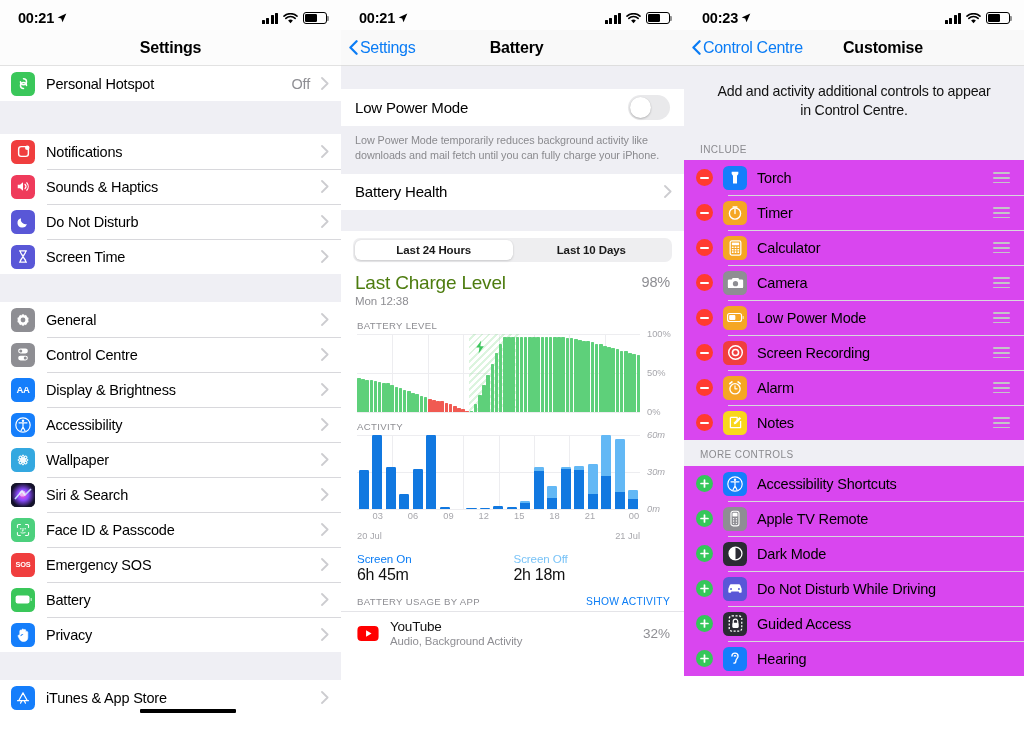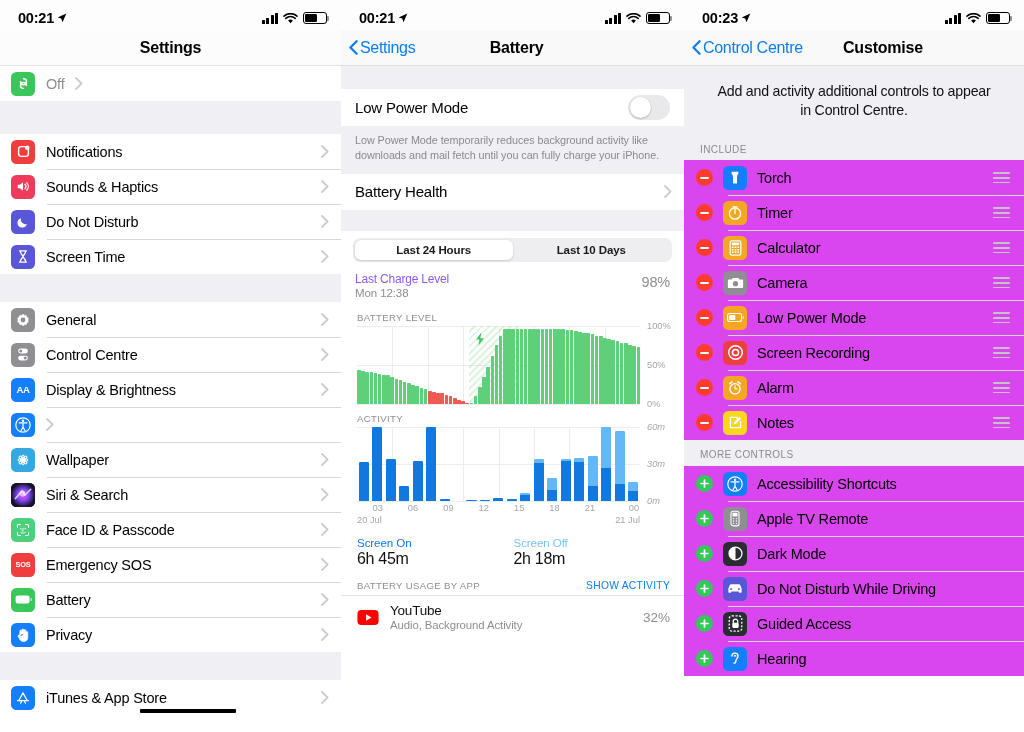--- a/index.html
+++ b/index.html
@@ -80,39 +80,39 @@
   .plain-row { display:flex;align-items:center;justify-content:space-between;height:36px;padding:0 12px 0 14px;background:#fff;}
   .plain-row .lbl{font-size:15px;color:#000;letter-spacing:-0.2px;}
 
   .segwrap { padding:7px 12px 5px 12px; background:#fff;}
   .seg { display:flex; background:#eeeef0; border-radius:7px; padding:2px; height:24px;}
   .seg > div { flex:1; display:flex;align-items:center;justify-content:center;
                font-size:11.5px; font-weight:600; color:#1a1a1a; border-radius:6px; letter-spacing:-0.1px;}
   .seg > div.on { background:#fff; box-shadow:0 1px 2.5px rgba(0,0,0,.14),0 0 1px rgba(0,0,0,.12); }
 
   .charge { display:flex; align-items:flex-start; justify-content:space-between; padding:5px 14px 7px 14px; background:#fff;}
-  .charge .t1{font-size:12px;color:#8b5cf6;letter-spacing:-0.2px;}
+  .charge .t1{font-size:19px;color:#4d7c0f;letter-spacing:-0.2px;}
   .charge .t2{font-size:11.5px;color:#8e8e93;margin-top:1px;letter-spacing:-0.1px;}
   .charge .pct{font-size:14.5px;color:#8e8e93;letter-spacing:-0.2px;padding-top:2px;}
   .hr { height:0.5px; background:#d8d8dc; margin:0 14px; }
 
   .chart-sec { background:#fff; padding: 6px 0 0 0; }
   .chart-head { font-size:9.6px; color:#8e8e93; letter-spacing:0.35px; padding:0 0 3px 16px;}
   .chart-box { position:relative; height:78px; margin:0 44px 0 16px; }
   .chart-box.act { height:74px;font-style:italic; }
   .gridline { position:absolute; left:0; right:0; height:0.5px; background:#ededf0;}
   .vline { position:absolute; top:0; bottom:0; width:0.5px; background:#ededf0;}
   .ylab { position:absolute; font-size:9.3px; color:#a7a7ac; left:calc(100% + 7px); transform:translateY(-50%); white-space:nowrap;}
   .bars-area { position:absolute; left:0; right:0; bottom:0; top:0; display:flex; align-items:flex-end; gap:0.6px;}
   .bars-area > i { display:block; flex:1 1 auto; border-radius:0.6px 0.6px 0 0; }
   .charge-band { position:absolute; top:0; bottom:0; background:
         repeating-linear-gradient(-45deg, rgba(120,215,130,.26) 0 2px, rgba(255,255,255,0) 2px 5px);
         pointer-events:none;}
   .bolt { position:absolute; width:12px; height:14px; }
-  .xlabels { position:relative; height:12px; margin:2px 44px 0 16px; }
+  .xlabels { position:relative; height:12px; margin:2px 44px 8px 16px; }
   .xlabels span { position:absolute; font-size:9.3px; color:#a7a7ac; transform:translateX(-50%); }
   .xdates { position:relative; height:13px; margin:0 44px 0 16px;}
   .xdates span{position:absolute; font-size:9.3px; color:#a7a7ac;}
 
   .stackbars { position:absolute; left:0; right:0; bottom:0; top:0; display:flex; align-items:flex-end; }
   .stackbars > .col { flex:1 1 auto; height:100%; display:flex; flex-direction:column; justify-content:flex-end; padding:0 1.7px;}
   .stackbars .seg-l { background:#63b8f5; border-radius:1.2px 1.2px 0 0;}
   .stackbars .seg-d { background:#1178e0; }
   .stackbars .col.only .seg-d { border-radius:1.2px 1.2px 0 0; }
 
@@ -184,20 +184,21 @@
     </div>
 
     <div class="rows" id="s-group1">
         <div class="row">
           <div class="appicon" style="background: rgb(58, 199, 90);">
             <svg width="15" height="15" viewBox="0 0 20 20">
               <path d="M10 3.5a4 4 0 1 1-4 4" stroke="#fff" stroke-width="2" fill="none" stroke-linecap="round"></path>
               <path d="M10 16.5a4 4 0 1 1 4-4" stroke="#fff" stroke-width="2" fill="none" stroke-linecap="round"></path>
             </svg>
           </div>
+          <span class="row-label">Personal Hotspot</span>
           <span class="row-value">Off</span>
           <svg class="chev-r" viewBox="0 0 8 13">
             <path d="M1 1 L6.6 6.5 L1 12" stroke="#c4c4c8" stroke-width="1.8" fill="none" stroke-linecap="round" stroke-linejoin="round"></path>
           </svg>
         </div>
       </div>
     <div class="spacer" style="height:33px"></div>
     <div class="rows" id="s-group2">
         <div class="row">
           <div class="appicon" style="background: rgb(240, 62, 62);">
@@ -300,20 +301,21 @@
           </svg>
         </div>
         <div class="row">
           <div class="appicon" style="background: rgb(21, 126, 251);">
             <svg width="18" height="18" viewBox="0 0 20 20">
               <circle cx="10" cy="10" r="8" stroke="#fff" stroke-width="1.3" fill="none"></circle>
               <circle cx="10" cy="5.3" r="1.35" fill="#fff"></circle>
               <path d="M5.6 7.6h8.8M10 7.9v4.3M10 12.2l-2.2 4.2M10 12.2l2.2 4.2" stroke="#fff" stroke-width="1.35" stroke-linecap="round" fill="none"></path>
             </svg>
           </div>
+          <span class="row-label">Accessibility</span>
           <svg class="chev-r" viewBox="0 0 8 13">
             <path d="M1 1 L6.6 6.5 L1 12" stroke="#c4c4c8" stroke-width="1.8" fill="none" stroke-linecap="round" stroke-linejoin="round"></path>
           </svg>
         </div>
         <div class="row">
           <div class="appicon" style="background: rgb(52, 168, 224);">
             <svg width="16" height="16" viewBox="0 0 20 20">
               <g fill="#fff" opacity="0.95">
                 <ellipse cx="10" cy="10" rx="2.1" ry="6.4" transform="rotate(0 10 10)" fill="none" stroke="#fff" stroke-width="1"></ellipse>
                 <ellipse cx="10" cy="10" rx="2.1" ry="6.4" transform="rotate(45 10 10)" fill="none" stroke="#fff" stroke-width="1"></ellipse>

